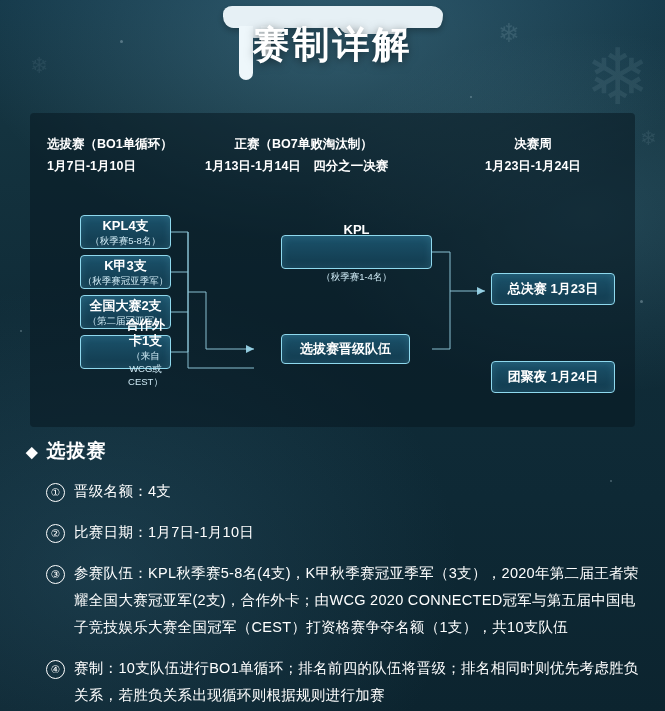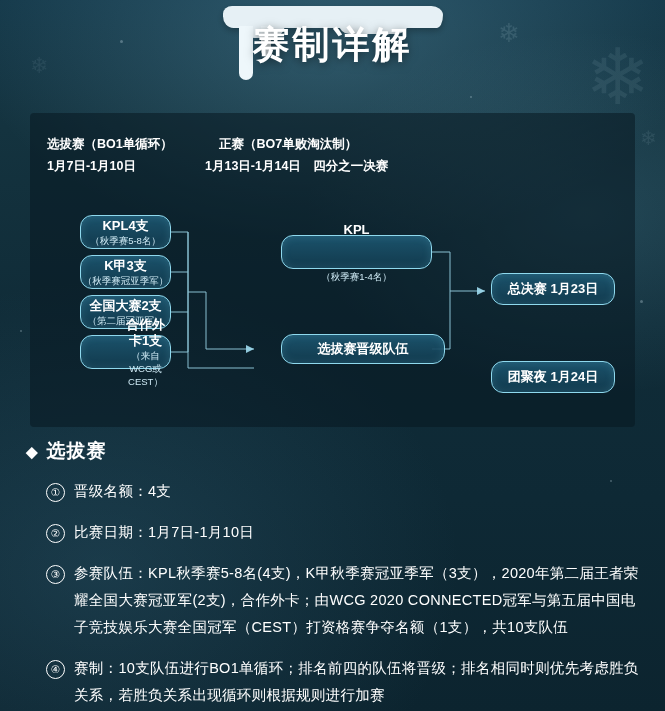--- a/index.html
+++ b/index.html
@@ -114,21 +114,21 @@
   .ch2 { left: 175px; top: 20px; text-align: left; }
   .ch3 { left: 455px; top: 20px; }
 
   .box {
     position: absolute;
     box-sizing: border-box;
     border: 1px solid #8fd9ee;
     background: linear-gradient(180deg, rgba(28,86,112,0.92), rgba(18,60,80,0.92));
     color: #ffffff;
     text-align: center;
-    border-radius: 12px;
+    border-radius: 4px;
     display: flex;
     flex-direction: column;
     justify-content: center;
     align-items: center;
     box-shadow: 0 0 8px rgba(120,210,240,0.18) inset;
   }
   .box .b-main { font-size: 13px; font-weight: bold; line-height: 16px; }
   .box .b-sub { font-size: 9.5px; color: #cfeaf5; line-height: 13px; }
   .box.single .b-main { font-size: 13px; font-weight: bold; }
 
@@ -194,24 +194,28 @@
   </div>
 
   <div class="panel">
 
     <div class="col-head ch1">
       <div>选拔赛（BO1单循环）</div>
       <div class="sub">1月7日-1月10日</div>
     </div>
 
     <div class="col-head ch2">
-      <div style="text-align:left;padding-left:14px;">正赛（BO7单败淘汰制）</div>
+      <div style="text-align:center;padding-left:14px;">正赛（BO7单败淘汰制）</div>
       <div class="sub">1月13日-1月14日　四分之一决赛</div>
     </div>
 
+    <div class="col-head ch3">
+      <div style="text-align:center;">决赛周</div>
+      <div class="sub">1月23日-1月24日</div>
+    </div>
 
     <svg class="lines" viewBox="0 0 605 314">
       <g stroke="#9fdcef" stroke-width="1" fill="none" opacity="0.85">
 
         <path d="M141 119 H158 V255 H224"></path>
         <path d="M141 159 H158"></path>
         <path d="M141 199 H158"></path>
         <path d="M141 239 H158"></path>
 
         <path d="M158 119 V239"></path>
@@ -242,21 +246,21 @@
     </div>
     <div class="box" style="left:50px;top:222px;width:91px;height:34px;padding-left:40px;">
       <span class="b-main">合作外卡1支</span>
       <span class="b-sub">（来自WCG或CEST）</span>
     </div>
 
     <div class="box" style="left:251px;top:122px;width:151px;height:34px;gap:32px;">
       <span class="b-main">KPL</span>
       <span class="b-sub">（秋季赛1-4名）</span>
     </div>
-    <div class="box single" style="left:251px;top:221px;width:164px;height:30px;">
+    <div class="box single" style="left:251px;top:221px;width:129px;height:30px;">
       <span class="b-main">选拔赛晋级队伍</span>
     </div>
 
     <div class="box single" style="left:461px;top:160px;width:124px;height:32px;">
       <span class="b-main">总决赛 1月23日</span>
     </div>
     <div class="box single" style="left:461px;top:248px;width:124px;height:32px;">
       <span class="b-main">团聚夜 1月24日</span>
     </div>
   </div>

